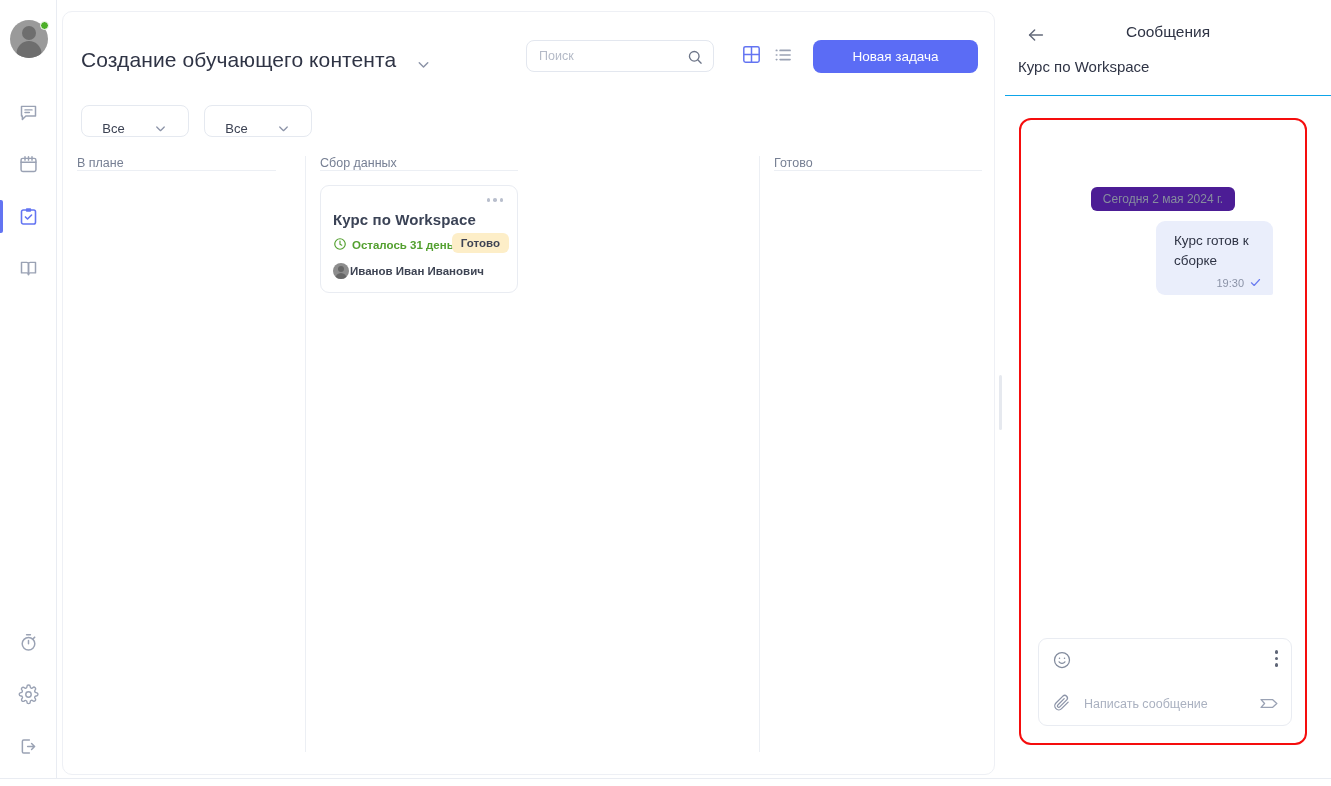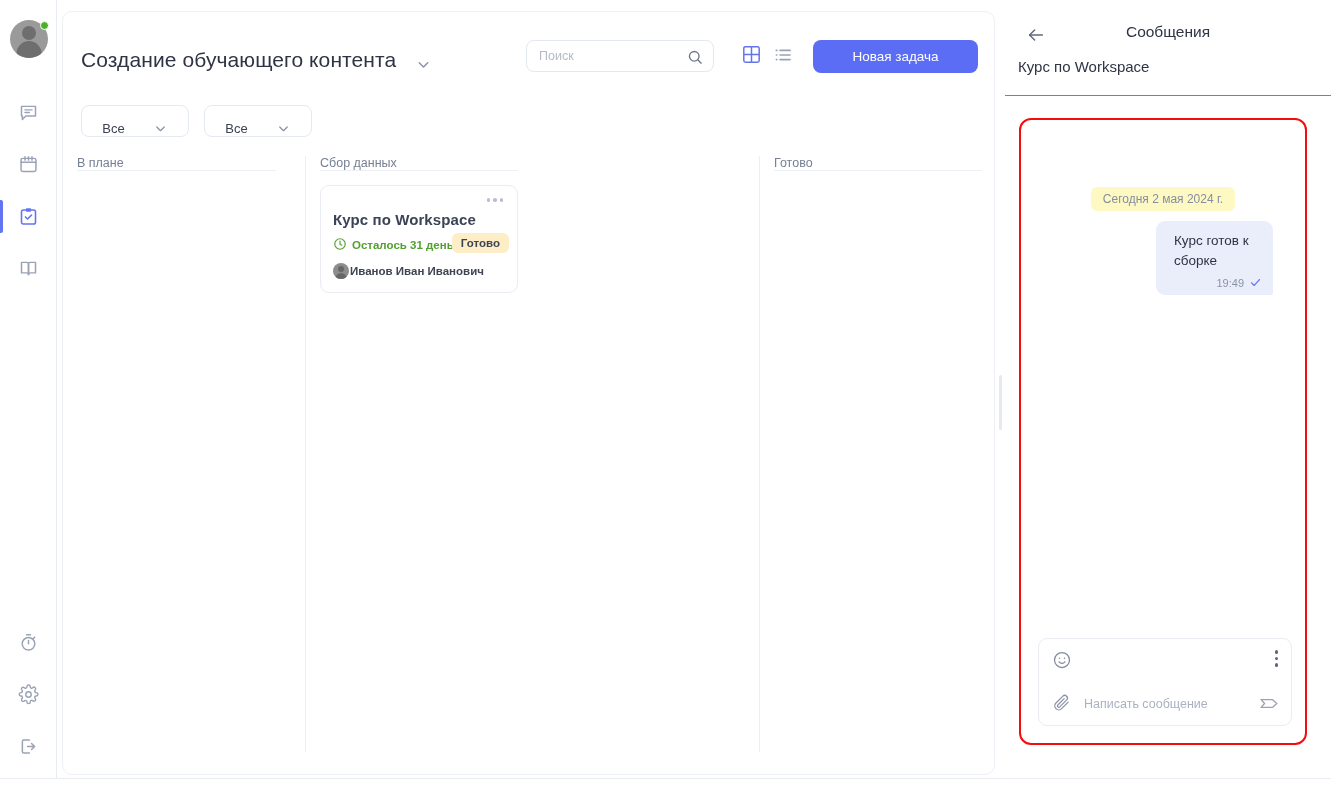--- a/index.html
+++ b/index.html
@@ -131,21 +131,21 @@
     position: absolute; left: 0; right: 0; top: 23px; text-align: center;
     font-size: 15.5px; color: #2f3445;
   }
   .chat-sub { position: absolute; left: 13px; top: 58px; font-size: 15px; color: #2f3445; }
   .chat-body {
     position: absolute; left: 14px; top: 118px; width: 288px; height: 627px;
     border: 2px solid #f50d0d; border-radius: 12px; background: #fff;
   }
   .date-pill {
     margin: 67px auto 0 auto; width: fit-content;
-    background: #fef9c3; color: #868d9e; font-size: 12px;
+    background: #4c1d95; color: #868d9e; font-size: 12px;
     padding: 5px 12px; border-radius: 6px;
   }
   .bubble {
     position: absolute; right: 32px; top: 101px; width: 117px;
     background: #eaeefb; border-radius: 9px 9px 2px 9px; padding: 10px 11px 6px 18px;
   }
   .bubble-text { font-size: 13.5px; color: #2f3445; line-height: 20px; }
   .bubble-foot { display: flex; align-items: center; justify-content: flex-end; gap: 5px; margin-top: 5px; }
   .bubble-time { font-size: 11px; color: #8b93a7; }
   .tick { color: #6b7cf0; display: flex; }
@@ -376,21 +376,21 @@
       <div class="chat-sub">Курс по Workspace</div>
     </div>
 
     <div class="chat-body">
 
       <div class="date-pill">Сегодня 2 мая 2024 г.</div>
 
       <div class="bubble">
         <div class="bubble-text">Курс готов к сборке</div>
         <div class="bubble-foot">
-          <span class="bubble-time">19:49</span>
+          <span class="bubble-time">19:30</span>
           <span class="tick">
             <svg width="13" height="13" viewBox="0 0 24 24" fill="none" stroke="currentColor" stroke-width="2.2" stroke-linecap="round" stroke-linejoin="round">
                 <path d="M4.5 12.5l5 5 10-11"></path>
               </svg>
           </span>
         </div>
       </div>
 
       <div class="composer">
         <div class="composer-top">

